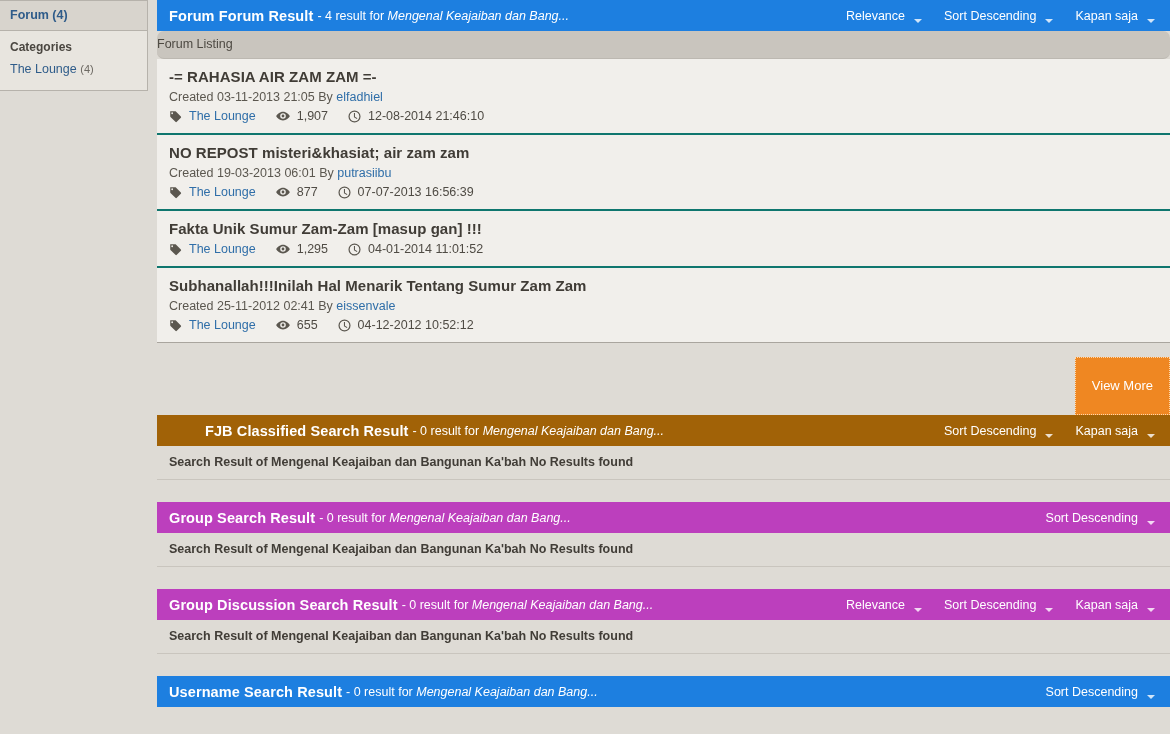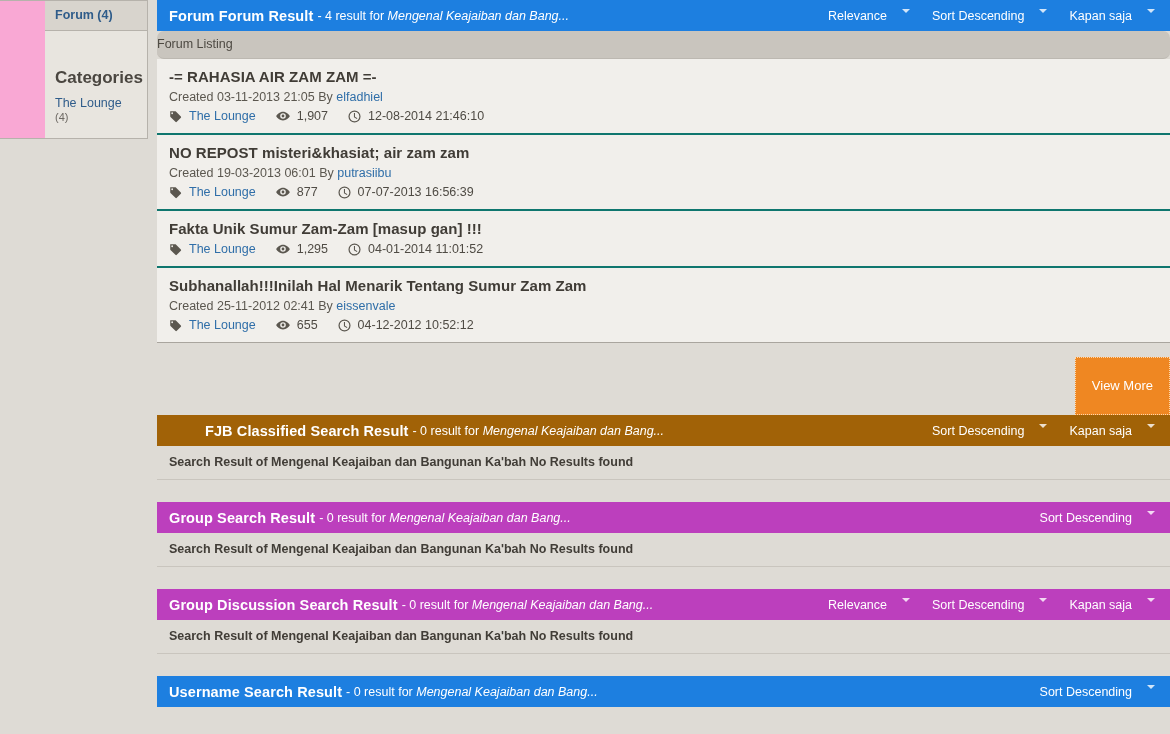--- a/index.html
+++ b/index.html
@@ -22,40 +22,38 @@
   
   .sidebar {
     position: absolute;
     left: 0;
     top: 0;
     width: 148px;
     background: #f9a8d4;
     border: 1px solid #b6b2ab;
     border-left: none;
     box-sizing: border-box;
-    padding-left: 45px;
   }
   .sidebar-head {
     padding: 7px 10px 8px 10px;
     background: #d8d4cd;
     border-bottom: 1px solid #b6b2ab;
     color: #2f5c8a;
     font-size: 12.5px;
     font-weight: 600;
   }
   .sidebar-body {
     padding: 9px 10px 14px 10px;
     background: #e8e5df;
   }
   .sidebar-section-title {
     color: #4a4640;
-    font-size: 17px;
+    font-size: 12px;
     font-weight: bold;
     margin-bottom: 8px;
-    margin-top: 28px;
   }
   .sidebar-link {
     font-size: 12.5px;
     color: #2f5c8a;
     cursor: pointer;
   }
   .sidebar-link .cnt {
     color: #6d6963;
     font-size: 11px;
   }
@@ -95,22 +93,22 @@
     white-space: nowrap;
     font-weight: normal;
   }
   .bar-sub .q {
     font-style: italic;
   }
   .bar-spacer { flex: 1 1 auto; }
 
   .dropdown {
     display: flex;
-    align-items: flex-start;
-    gap: 15px;
+    align-items: flex-end;
+    gap: 9px;
     font-size: 12.5px;
     color: #ffffff;
     padding: 4px 11px 4px 11px;
     cursor: pointer;
     white-space: nowrap;
   }
   .caret {
     width: 0; height: 0;
     border-left: 4px solid transparent;
     border-right: 4px solid transparent;

